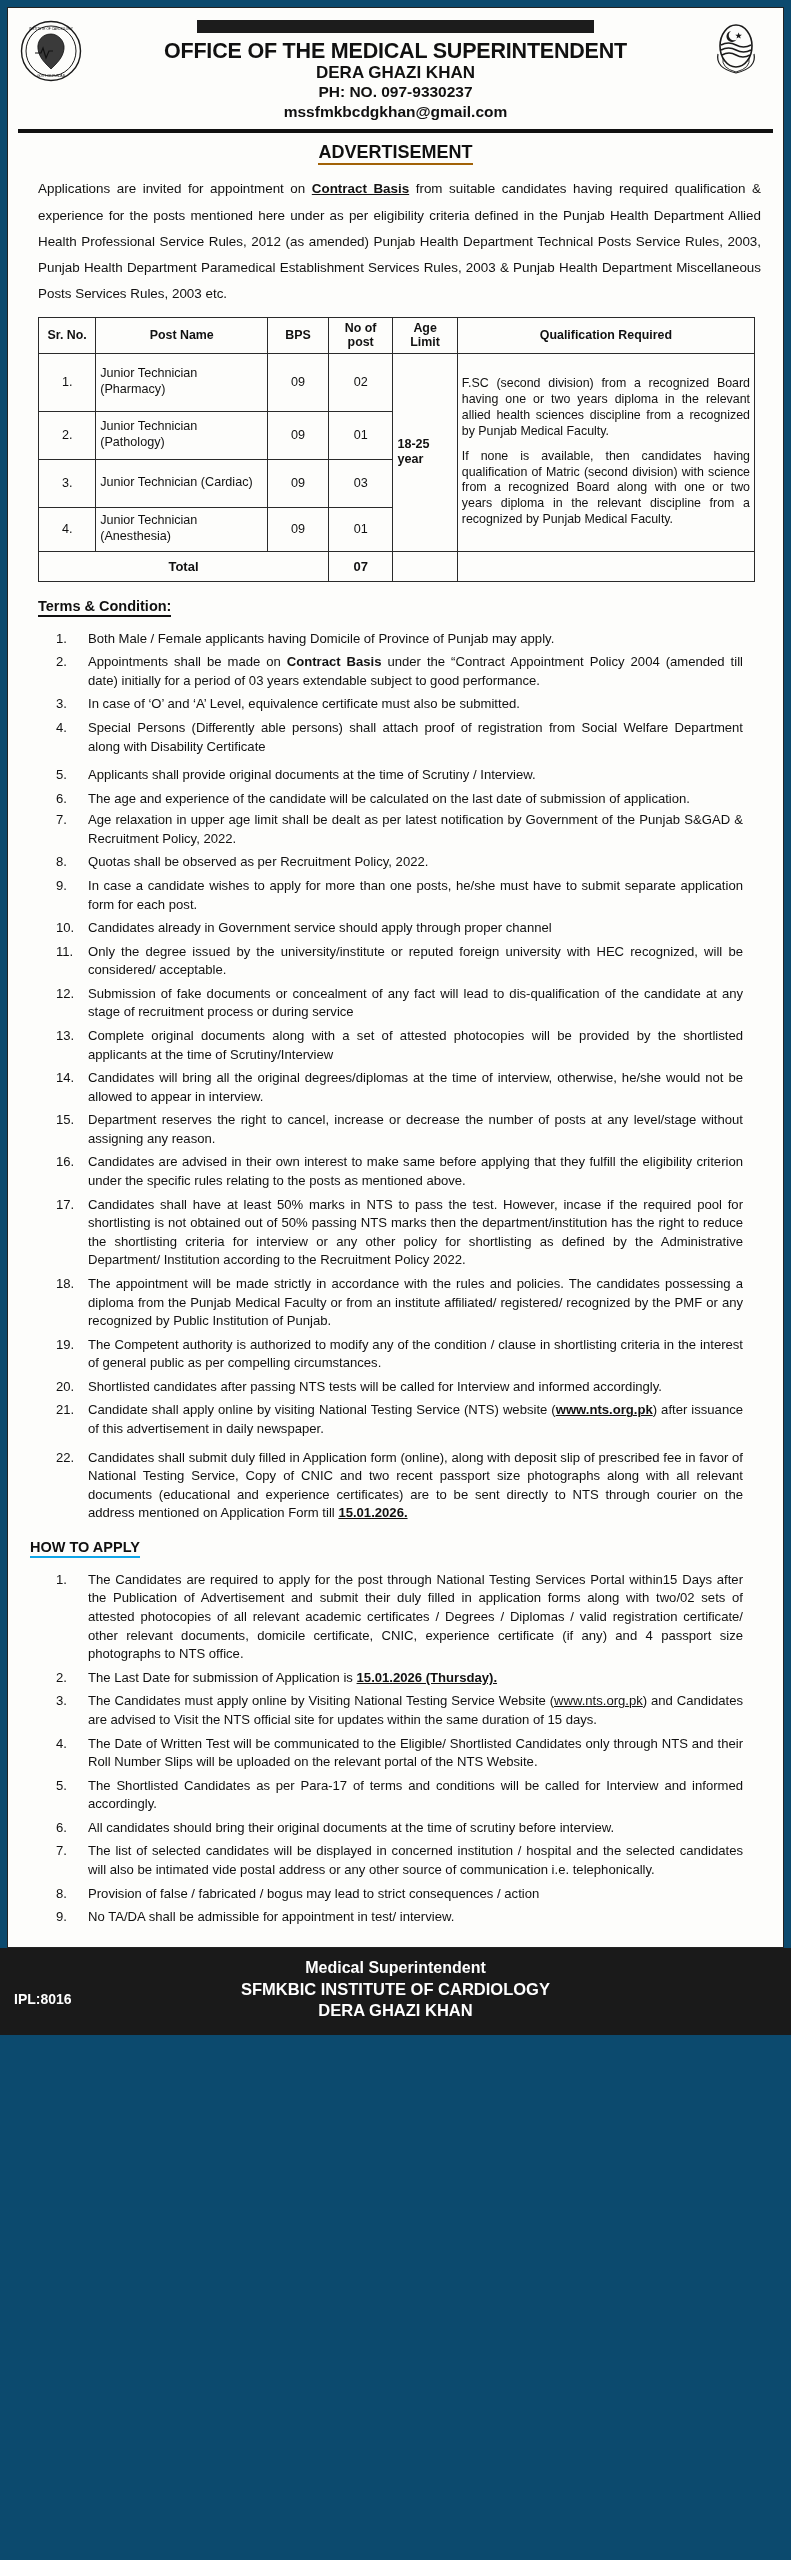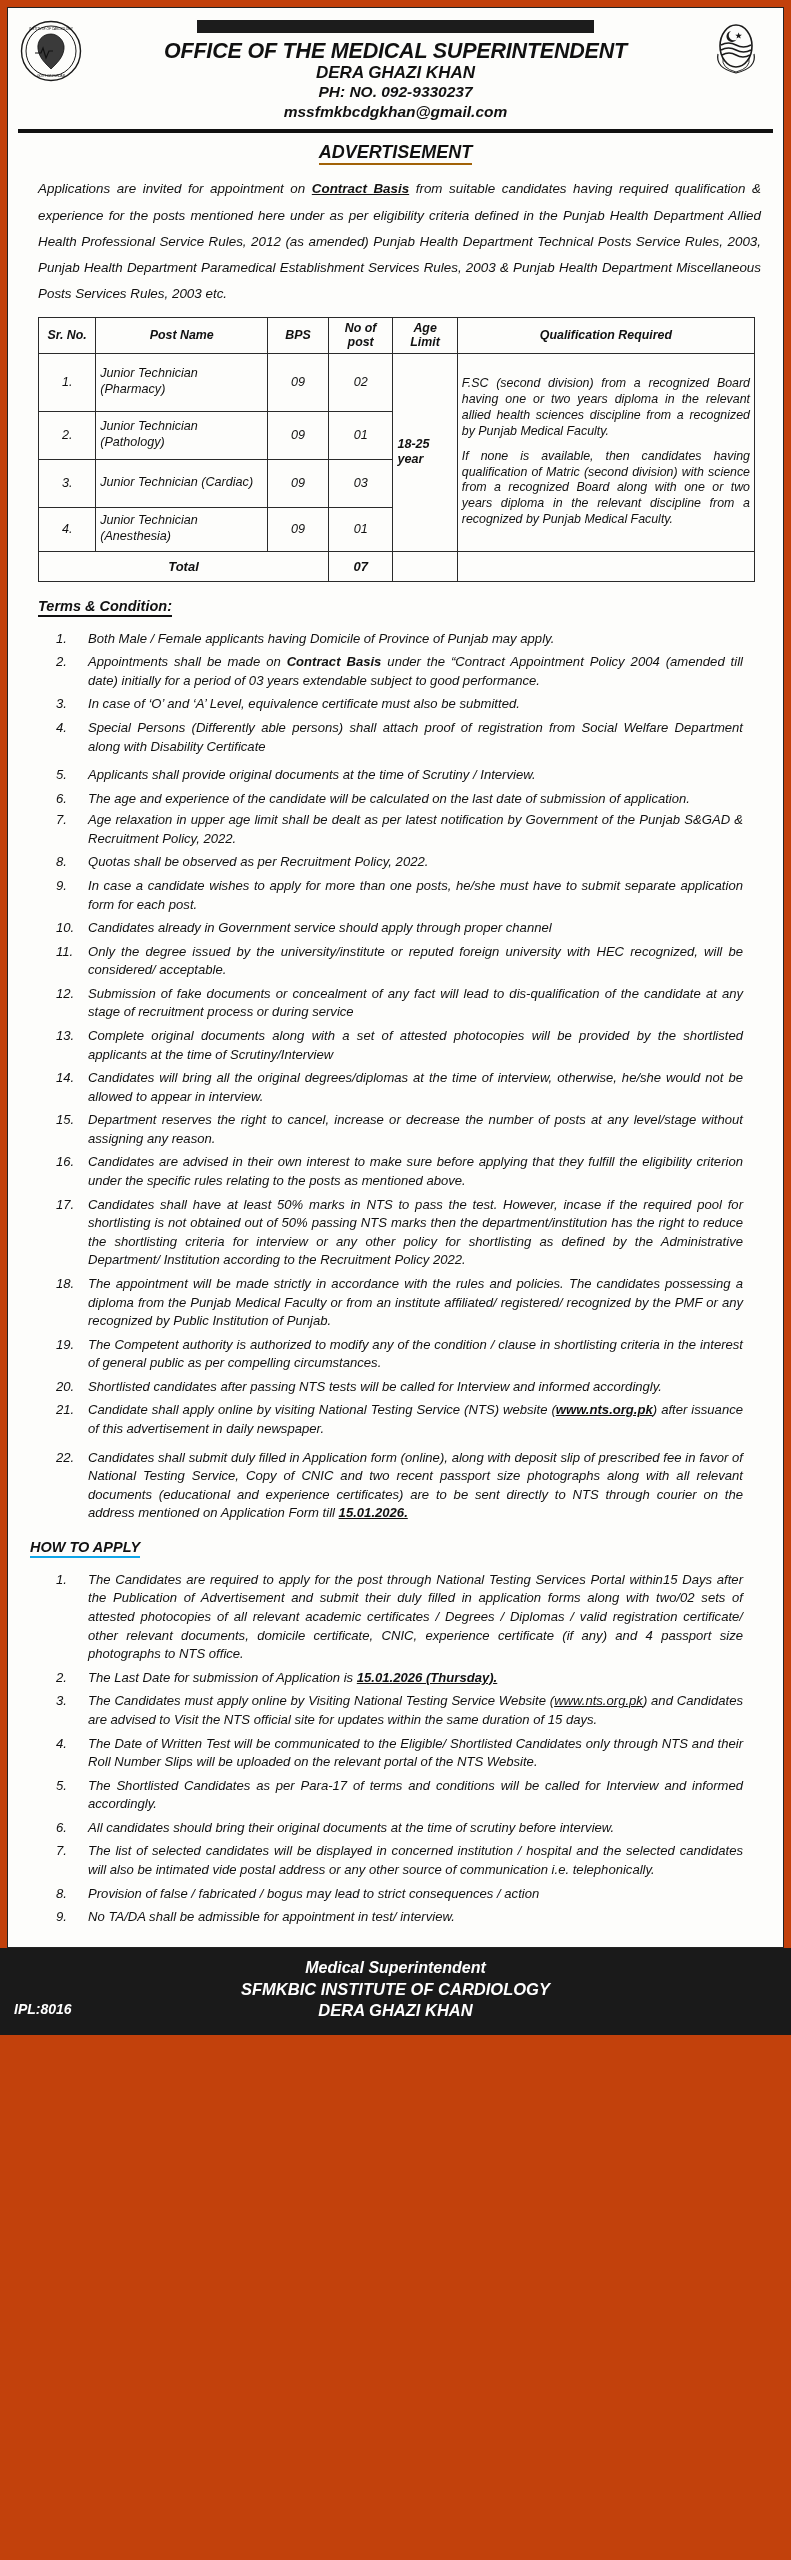--- a/index.html
+++ b/index.html
@@ -10,24 +10,23 @@
   }
   body {
     width: 791px;
     font-family: "Liberation Sans", sans-serif;
     color: #111;
     -webkit-font-smoothing: antialiased;
   }
   .page {
     width: 791px;
     min-height: 2560px;
-    background: #c2410c;
+    background: #0c4a6e;
     padding: 7px 7px 0 7px;
     position: relative;
-    font-style: italic;
   }
   .sheet {
     background: #fdfdfb;
     border: 1px solid #222;
     padding: 0;
   }
 
   
   .letterhead {
     position: relative;
@@ -217,21 +216,21 @@
     padding: 10px 16px 14px 16px;
     position: relative;
     text-align: center;
   }
   .footer .f1 { font-size: 16px; font-weight: bold; line-height: 1.3; }
   .footer .f2 { font-size: 16.5px; font-weight: bold; line-height: 1.3; }
   .footer .f3 { font-size: 16.5px; font-weight: bold; line-height: 1.3; }
   .footer .ipl {
     position: absolute;
     left: 14px;
-    bottom: 18px;
+    bottom: 28px;
     font-size: 14px;
     font-weight: bold;
   }
   .spacer-bottom { height: 4px; }
 </style>
 </head>
 <body>
 
 <div class="page">
   <div class="sheet">
@@ -258,21 +257,21 @@
           <path d="M16 30 q7.5 -4 15 0 t15 0" fill="none" stroke="#1a1a1a" stroke-width="1.5"></path>
           <path d="M17 35 q7 -4 14 0 t14 0" fill="none" stroke="#1a1a1a" stroke-width="1.5"></path>
           <path d="M13 34 q-3 14 18 19 q21 -5 18 -19" fill="none" stroke="#1a1a1a" stroke-width="1.2"></path>
           <path d="M18 38 q-2 10 13 14 q15 -4 13 -14" fill="none" stroke="#1a1a1a" stroke-width="0.9"></path>
         </svg>
       </div>
 
       <div class="blackbar"></div>
       <div class="org-line1">OFFICE OF THE MEDICAL SUPERINTENDENT</div>
       <div class="org-line3">DERA GHAZI KHAN</div>
-      <div class="org-line4">PH: NO. 092-9330237</div>
+      <div class="org-line4">PH: NO. 097-9330237</div>
       <div class="org-email">mssfmkbcdgkhan@gmail.com</div>
     </div>
 
     <div class="dblrule"></div>
 
     <div class="advert-title">
       <span>ADVERTISEMENT</span>
     </div>
 
     <p class="intro">
@@ -344,21 +343,21 @@
       <li class="tight"><span>The age and experience of the candidate will be calculated on the last date of submission of application.</span></li>
       <li><span>Age relaxation in upper age limit shall be dealt as per latest notification by Government of the Punjab S&amp;GAD &amp; Recruitment Policy, 2022.</span></li>
       <li><span>Quotas shall be observed as per Recruitment Policy, 2022.</span></li>
       <li><span>In case a candidate wishes to apply for more than one posts, he/she must have to submit separate application form for each post.</span></li>
       <li><span>Candidates already in Government service should apply through proper channel</span></li>
       <li><span>Only the degree issued by the university/institute or reputed foreign university with HEC recognized, will be considered/ acceptable.</span></li>
       <li><span>Submission of fake documents or concealment of any fact will lead to dis-qualification of the candidate at any stage of recruitment process or during service</span></li>
       <li><span>Complete original documents along with a set of attested photocopies will be provided by the shortlisted applicants at the time of Scrutiny/Interview</span></li>
       <li><span>Candidates will bring all the original degrees/diplomas at the time of interview, otherwise, he/she would not be allowed to appear in interview.</span></li>
       <li><span>Department reserves the right to cancel, increase or decrease the number of posts at any level/stage without assigning any reason.</span></li>
-      <li><span>Candidates are advised in their own interest to make sure before applying that they fulfill the eligibility criterion under the specific rules relating to the posts as mentioned above.</span></li>
+      <li><span>Candidates are advised in their own interest to make same before applying that they fulfill the eligibility criterion under the specific rules relating to the posts as mentioned above.</span></li>
       <li><span>Candidates shall have at least 50% marks in NTS to pass the test. However, incase if the required pool for shortlisting is not obtained out of 50% passing NTS marks then the department/institution has the right to reduce the shortlisting criteria for interview or any other policy for shortlisting as defined by the Administrative Department/ Institution according to the Recruitment Policy 2022.</span></li>
       <li><span>The appointment will be made strictly in accordance with the rules and policies. The candidates possessing a diploma from the Punjab Medical Faculty or from an institute affiliated/ registered/ recognized by the PMF or any recognized by Public Institution of Punjab.</span></li>
       <li><span>The Competent authority is authorized to modify any of the condition / clause in shortlisting criteria in the interest of general public as per compelling circumstances.</span></li>
       <li><span>Shortlisted candidates after passing NTS tests will be called for Interview and informed accordingly.</span></li>
       <li><span>Candidate shall apply online by visiting National Testing Service (NTS) website (<span class="bu">www.nts.org.pk</span>) after issuance of this advertisement in daily newspaper.</span></li>
       <li class="gap"><span>Candidates shall submit duly filled in Application form (online), along with deposit slip of prescribed fee in favor of National Testing Service, Copy of CNIC and two recent passport size photographs along with all relevant documents (educational and experience certificates) are to be sent directly to NTS through courier on the address mentioned on Application Form till <span class="bu">15.01.2026.</span></span></li>
     </ol>
 
     <div class="sec-head-apply">
       <span>HOW TO APPLY</span>

